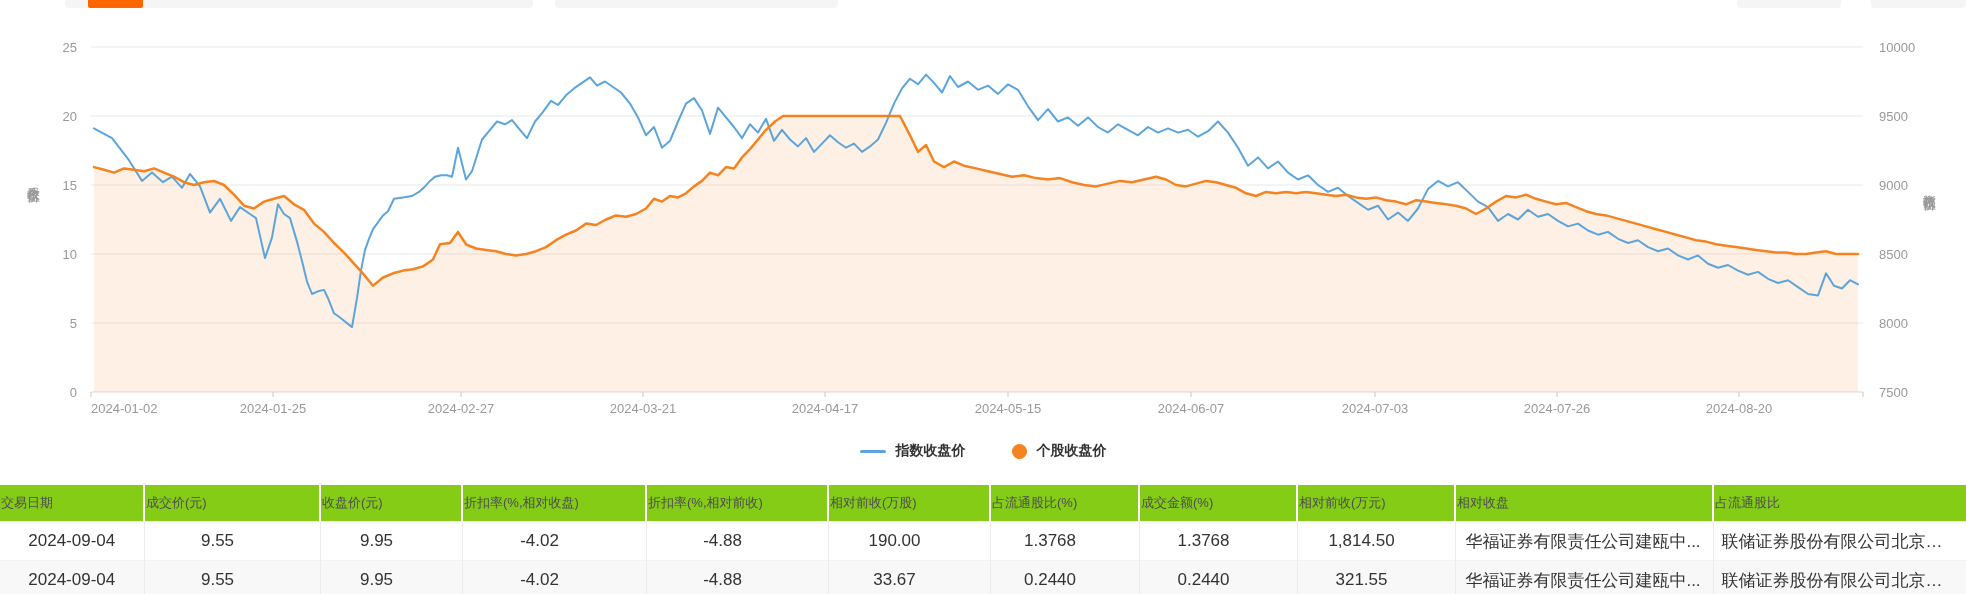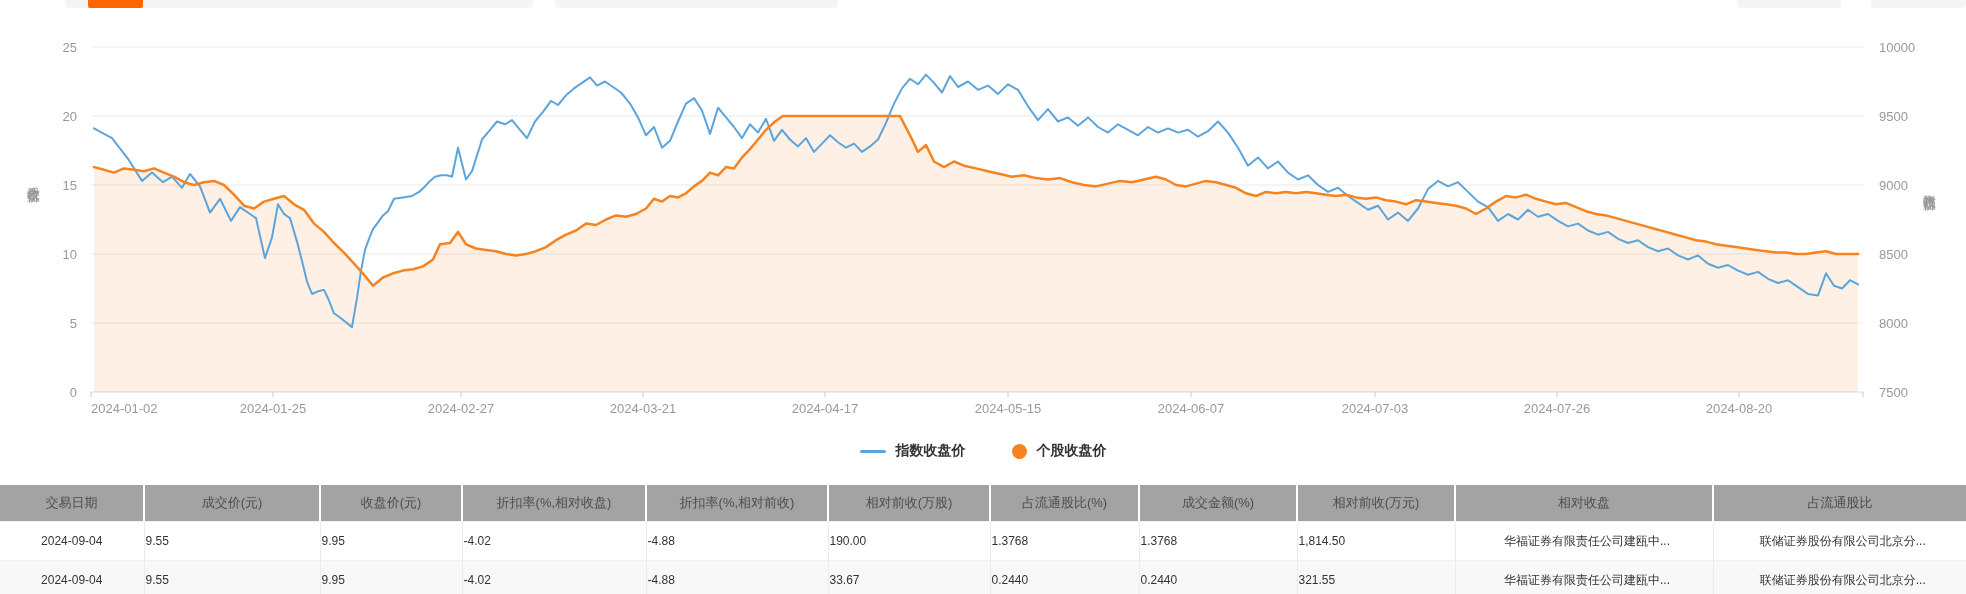--- a/index.html
+++ b/index.html
@@ -27,34 +27,34 @@
   .legend-item{display:flex;align-items:center;gap:10px;cursor:pointer;}
   .legend-item .txt{font-size:14px;font-weight:700;color:#333;}
   .lm-line{display:inline-block;width:26px;height:3px;border-radius:2px;}
   .lm-dot{display:inline-block;width:15px;height:15px;border-radius:50%;}
   
   #trade-table{
     position:absolute;left:0;top:485px;width:1966px;
     border-collapse:collapse;table-layout:fixed;
   }
   #trade-table th{
-    background:#a3a3a3;height:34px;font-size:13px;font-weight:400;color:#4d4d4d;
-    border-left:2px solid #ffffff;text-align:center;white-space:nowrap;overflow:hidden;
+    background:#84cc16;height:34px;font-size:13px;font-weight:400;color:#4d4d4d;
+    border-left:2px solid #ffffff;text-align:left;white-space:nowrap;overflow:hidden;
   }
   #trade-table th:first-child{border-left:none;}
   #trade-table td{
-    height:36px;font-size:12px;color:#333;border-left:1px solid #ececec;
+    height:36px;font-size:17px;color:#333;border-left:1px solid #ececec;
     white-space:nowrap;overflow:hidden;text-overflow:ellipsis;
   }
   #trade-table td:first-child{border-left:none;}
   #trade-table tbody tr{border-top:1px solid #f2f2f2;background:#fff;}
   #trade-table tbody tr:nth-child(2){background:#f8f8f8;}
-  #trade-table td.al-right{text-align:left;padding-right:30px;margin-top:48px;}
+  #trade-table td.al-right{text-align:center;padding-right:30px;margin-top:48px;}
   #trade-table td.al-center{text-align:center;}
-  #trade-table td.al-left{text-align:center;padding-left:16px;padding-right:10px;margin-top:15px;}
+  #trade-table td.al-left{text-align:center;padding-left:8px;padding-right:10px;margin-top:15px;}
 </style>
 </head>
 <body>
 
 <div class="pill" style="left:65px;width:468px;"></div>
 <div class="pill-active" style="left:88px;width:55px;"></div>
 <div class="pill" style="left:555px;width:283px;"></div>
 <div class="pill" style="left:1737px;width:104px;"></div>
 <div class="pill" style="left:1871px;width:95px;"></div>
 

